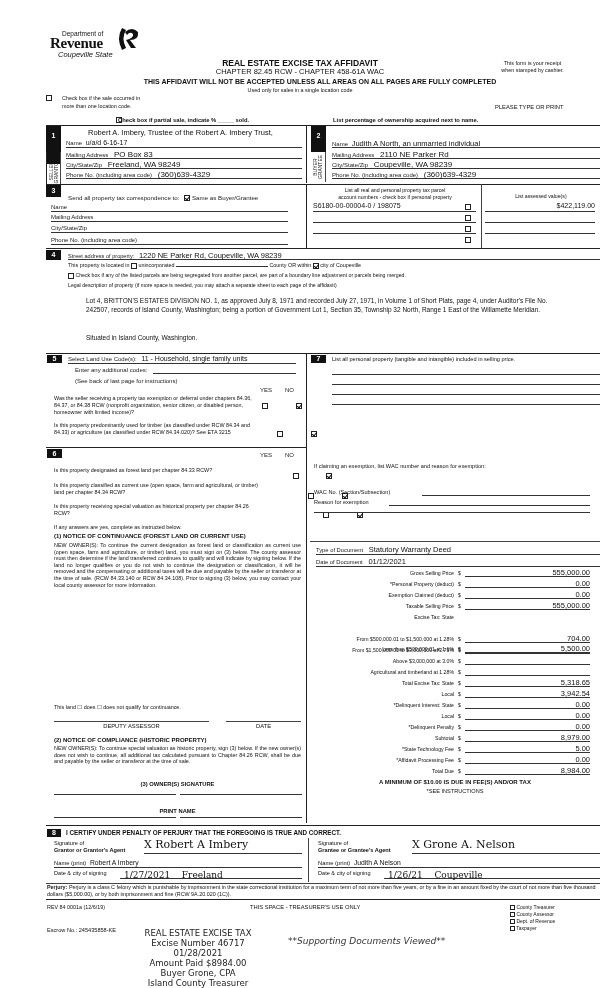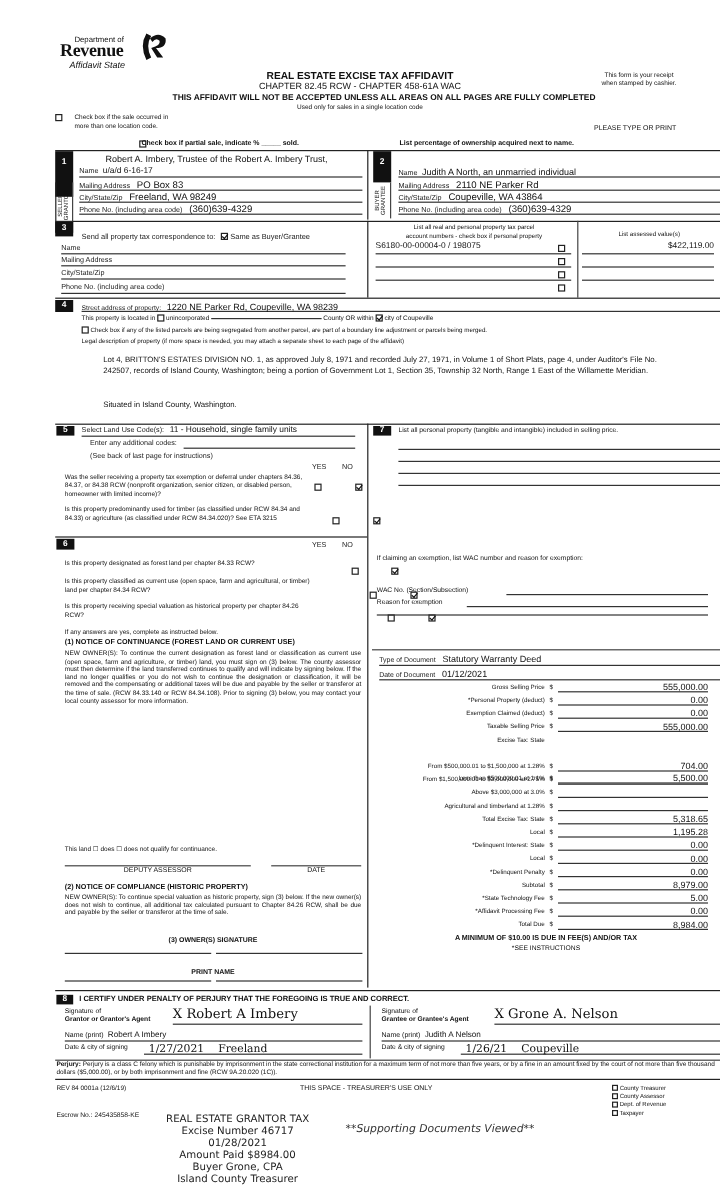--- a/index.html
+++ b/index.html
@@ -25,21 +25,21 @@
 </style>
 </head>
 <body>
 
 
 
 
 <div class="abs" style="left:50px;top:30px;width:90px;height:32px;">
   <div class="abs" style="left:12px;top:0;font-size:6.5px;">Department of</div>
   <div class="abs" style="left:0;top:5px;font-size:15px;font-weight:bold;font-family:'Liberation Serif',serif;letter-spacing:-0.3px;">Revenue</div>
-  <div class="abs" style="left:8px;top:20px;font-size:7.5px;font-style:italic;">Affidavit State</div>
+  <div class="abs" style="left:8px;top:20px;font-size:7.5px;font-style:italic;">Coupeville State</div>
   <svg class="abs" style="left:66px;top:-4px;" width="24" height="26" viewBox="0 0 24 26">
     <path d="M6 2 Q0 12 6 24 L10 22 Q5 12 10 4 Z" fill="#111"></path>
     <path d="M9 6 Q16 0 22 6 Q23 14 14 14 L20 22 L15 22 L10 14 Q18 12 17 8 Q14 5 11 9 Z" fill="#111"></path>
   </svg>
 </div>
 
 <div class="abs ctr" style="left:190px;top:58px;width:220px;font-size:8.5px;font-weight:bold;">REAL ESTATE EXCISE TAX AFFIDAVIT</div>
 <div class="abs ctr" style="left:180px;top:67px;width:240px;font-size:7.5px;">CHAPTER 82.45 RCW - CHAPTER 458-61A WAC</div>
 <div class="abs ctr" style="left:480px;top:60px;width:105px;font-size:5.4px;">This form is your receipt</div>
 <div class="abs ctr" style="left:480px;top:67px;width:105px;font-size:5.4px;">when stamped by cashier.</div>
@@ -91,21 +91,21 @@
 <div class="abs line" style="left:332px;top:139px;width:268px;height:9px;">
   <span class="lbl">Name</span>
   <span class="fill" style="margin-left:2px;font-size:7.5px;">Judith A North, an unmarried individual</span>
 </div>
 <div class="abs line" style="left:332px;top:150px;width:268px;height:9px;">
   <span class="lbl">Mailing Address</span>
   <span class="fill" style="margin-left:4px;">2110 NE Parker Rd</span>
 </div>
 <div class="abs line" style="left:332px;top:160px;width:268px;height:9px;">
   <span class="lbl">City/State/Zip</span>
-  <span class="fill" style="margin-left:4px;">Coupeville, WA 43864</span>
+  <span class="fill" style="margin-left:4px;">Coupeville, WA 98239</span>
 </div>
 <div class="abs line" style="left:332px;top:170px;width:268px;height:9px;">
   <span class="lbl">Phone No. (including area code)</span>
   <span class="fill" style="margin-left:4px;">(360)639-4329</span>
 </div>
 
 
 <div class="hbar" style="left:46px;top:184px;width:554px;border-top:1px solid #222;"></div>
 <div class="abs secnum" style="left:46px;top:185px;width:15px;height:12px;line-height:12px;">3</div>
 <div class="abs lbl" style="left:68px;top:194px;font-size:6.2px;">
@@ -303,21 +303,21 @@
       <span class="v"></span>
     </div>
   <div class="row-amt" style="top:678px;">
       <span class="t">Total Excise Tax: State</span>
       <span class="d">$</span>
       <span class="v">5,318.65</span>
     </div>
   <div class="row-amt" style="top:689px;">
       <span class="t">Local</span>
       <span class="d">$</span>
-      <span class="v">1,195.28</span>
+      <span class="v">3,942.54</span>
     </div>
   <div class="row-amt" style="top:700px;">
       <span class="t">*Delinquent Interest: State</span>
       <span class="d">$</span>
       <span class="v">0.00</span>
     </div>
   <div class="row-amt" style="top:711px;">
       <span class="t">Local</span>
       <span class="d">$</span>
       <span class="v">0.00</span>
@@ -404,21 +404,21 @@
   <div><span class="cb" style="width:5px;height:5px;"></span> <span>Dept. of Revenue</span></div>
   <div><span class="cb" style="width:5px;height:5px;"></span> <span>Taxpayer</span></div>
 </div>
 
 <div class="abs" style="left:47px;top:927px;font-size:5.6px;">
   <span>Escrow No.:</span>
   <span>245435858-KE</span>
 </div>
 
 <div class="abs stamp" style="left:134px;top:928px;width:128px;">
-  <div>REAL ESTATE GRANTOR TAX</div>
+  <div>REAL ESTATE EXCISE TAX</div>
   <div>Excise Number 46717</div>
   <div>01/28/2021</div>
   <div>Amount Paid $8984.00</div>
   <div>Buyer Grone, CPA</div>
   <div>Island County Treasurer</div>
 </div>
 
 <div class="abs" style="left:288px;top:936px;font-size:9px;font-style:italic;color:#333;font-family:'DejaVu Sans',sans-serif;">**Supporting Documents Viewed**</div>
 
 

